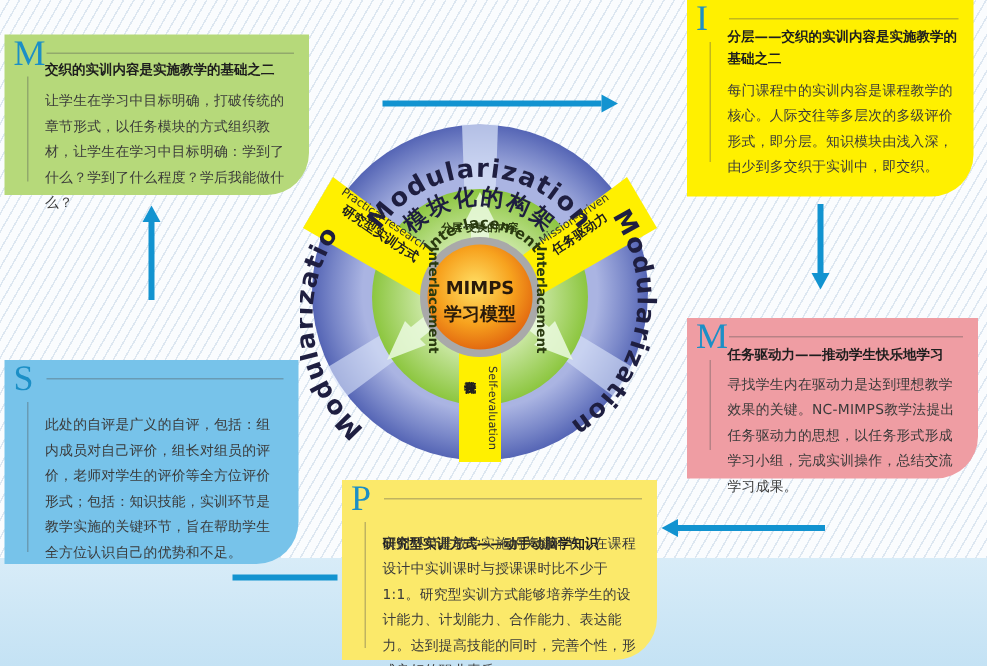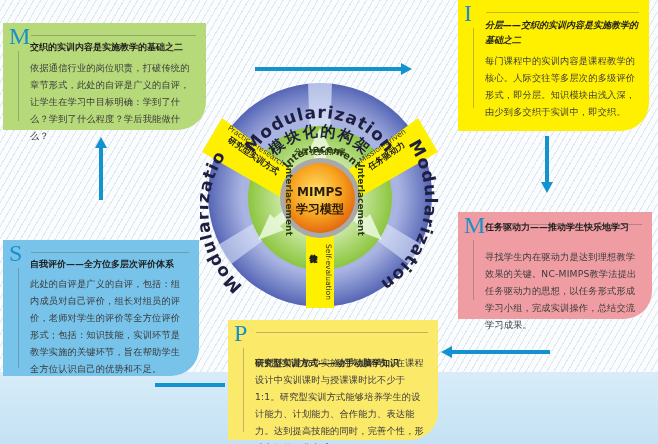--- a/index.html
+++ b/index.html
@@ -50,52 +50,51 @@
 </head>
 <body>
 
 <div class="bottom-band"></div>
 
 <div class="card" id="card-m1">
   <span class="letter">M</span>
   <div class="topline"></div>
   <div class="sideline" style="height:70px;"></div>
   <div class="title" style="top:17px;">交织的实训内容是实施教学的基础之二</div>
-  <div class="body" style="top:36px;">依据通信行业的岗位职责，打破传统的章节形式，此处的自评是广义的自评，让学生在学习中目标明确：学到了什么？学到了什么程度？学后我能做什么？</div>
+  <div class="body" style="top:36px;">让学生在学习中目标明确，打破传统的章节形式，以任务模块的方式组织教材，让学生在学习中目标明确：学到了什么？学到了什么程度？学后我能做什么？</div>
 </div>
 
 <div class="card" id="card-i">
   <span class="letter">I</span>
   <div class="topline"></div>
   <div class="sideline" style="height:80px;"></div>
-  <div class="title" style="top:18px;font-style:italic;">分层——交织的实训内容是实施教学的基础之二</div>
+  <div class="title" style="top:18px;">分层——交织的实训内容是实施教学的基础之二</div>
   <div class="body" style="top:52px;">每门课程中的实训内容是课程教学的核心。人际交往等多层次的多级评价形式，即分层。知识模块由浅入深，由少到多交织于实训中，即交织。</div>
 </div>
 
 <div class="card" id="card-m2">
   <span class="letter">M</span>
   <div class="topline"></div>
   <div class="sideline" style="height:60px;"></div>
-  <div class="title" style="top:8px;">任务驱动力——推动学生快乐地学习</div>
+  <div class="title" style="top:18px;">任务驱动力——推动学生快乐地学习</div>
   <div class="body" style="top:36px;">寻找学生内在驱动力是达到理想教学效果的关键。NC-MIMPS教学法提出任务驱动力的思想，以任务形式形成学习小组，完成实训操作，总结交流学习成果。</div>
 </div>
 
 <div class="card" id="card-p">
   <span class="letter">P</span>
   <div class="topline"></div>
   <div class="sideline" style="height:84px;"></div>
   <div class="title" style="top:16px;margin-top:20px;">研究型实训方式——动手动脑学知识</div>
   <div class="body" style="top:34px;">实训环节是教学实施的关键环节，在课程设计中实训课时与授课课时比不少于1:1。研究型实训方式能够培养学生的设计能力、计划能力、合作能力、表达能力。达到提高技能的同时，完善个性，形成良好的职业素质。</div>
 </div>
 
 <div class="card" id="card-s">
   <span class="letter">S</span>
   <div class="topline"></div>
   <div class="sideline" style="height:100px;"></div>
-  <div class="title" style="top:17px;">自我评价——全方位多层次评价体系</div>
   <div class="body" style="top:35px;">此处的自评是广义的自评，包括：组内成员对自己评价，组长对组员的评价，老师对学生的评价等全方位评价形式；包括：知识技能，实训环节是教学实施的关键环节，旨在帮助学生全方位认识自己的优势和不足。</div>
 </div>
 
 <div class="arrow" style="left:255px; top:63px;">
   <div class="shaft" style="left:0; top:4px; width:146px; height:4px;"></div>
   <div class="head" style="left:146px; top:0; border-width:6px 0 6px 11px; border-color:transparent transparent transparent #1293d0;"></div>
 </div>
 <div class="arrow" style="left:541px; top:136px;">
   <div class="shaft" style="left:4px; top:0; width:4px; height:46px;"></div>
   <div class="head" style="left:0; top:46px; border-width:11px 6px 0 6px; border-color:#1293d0 transparent transparent transparent;"></div>

